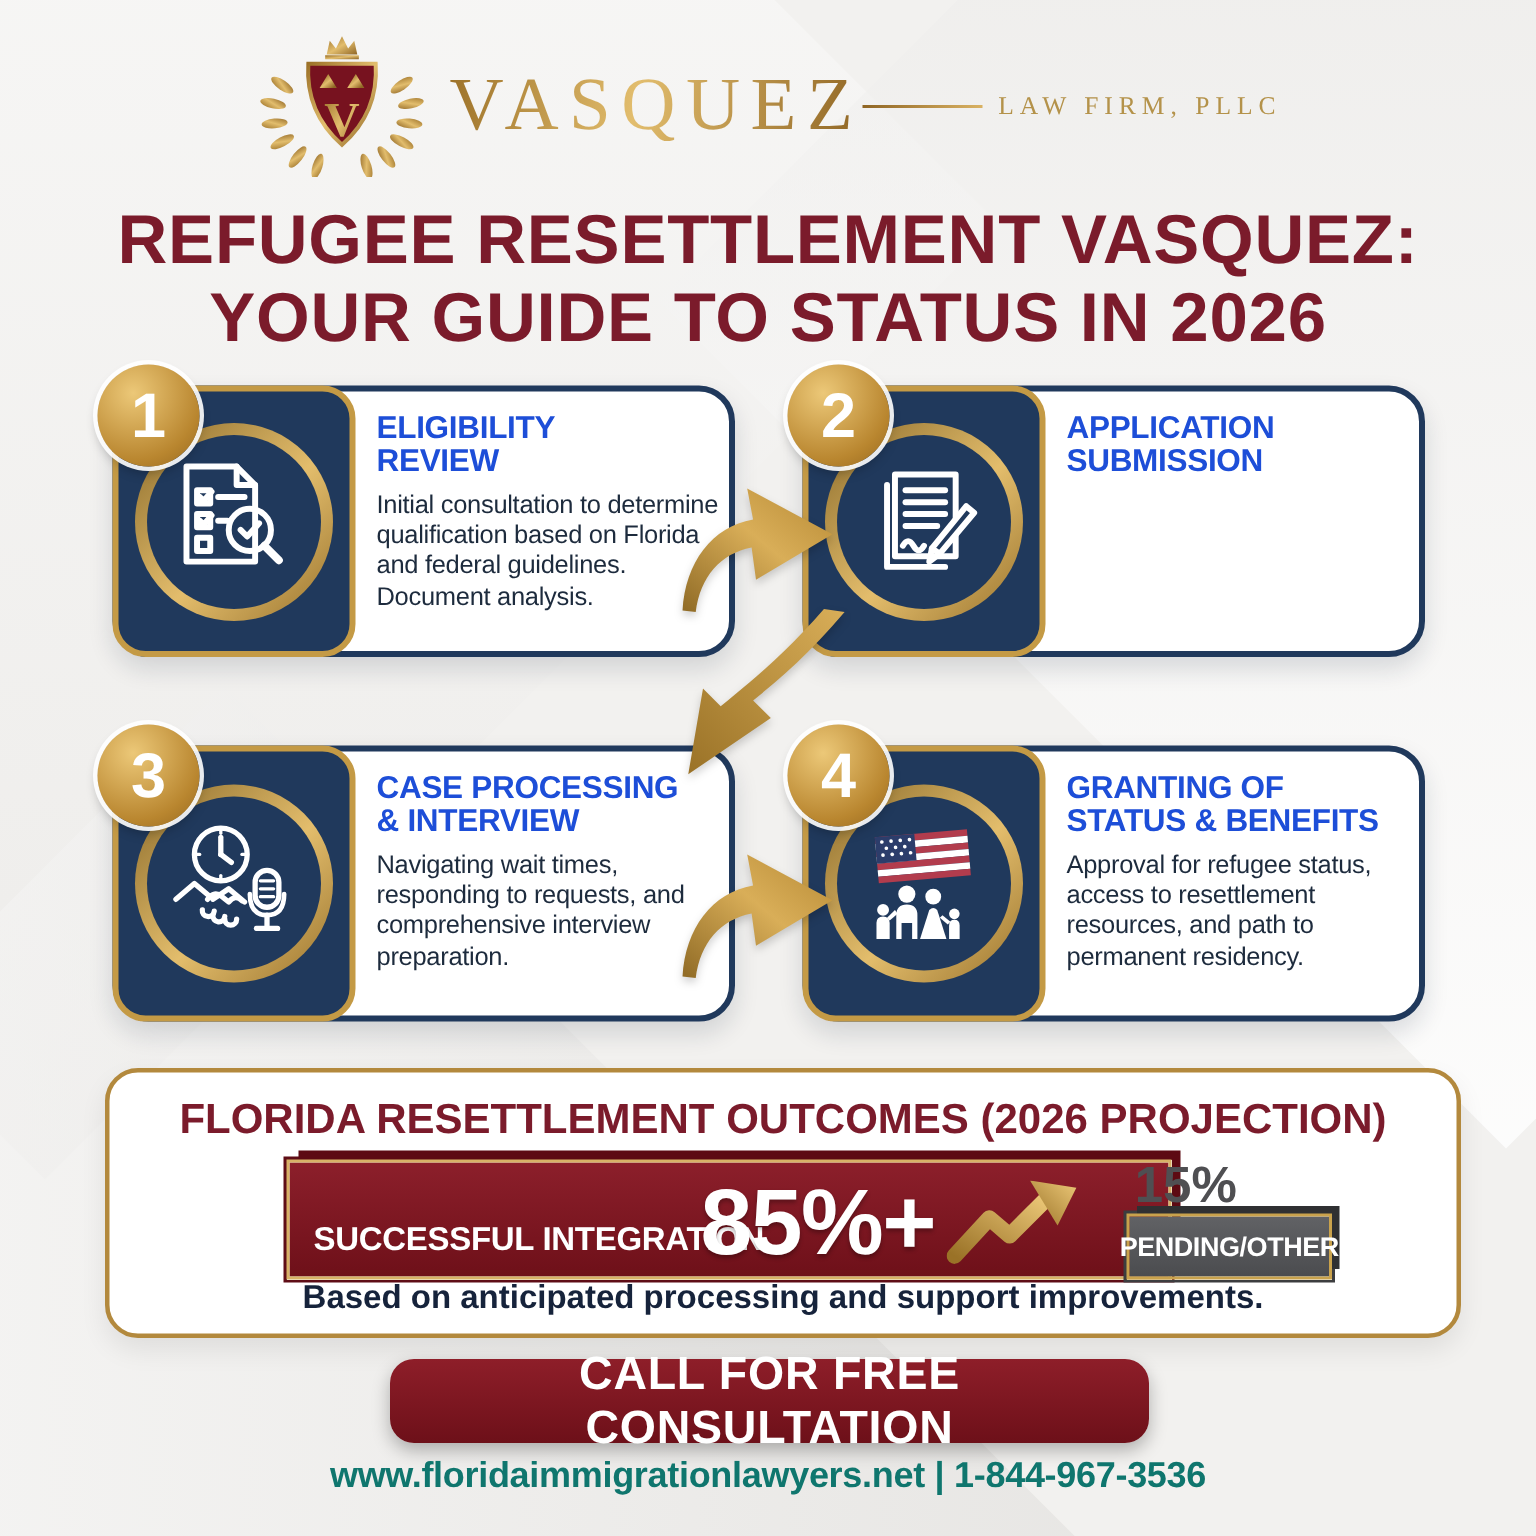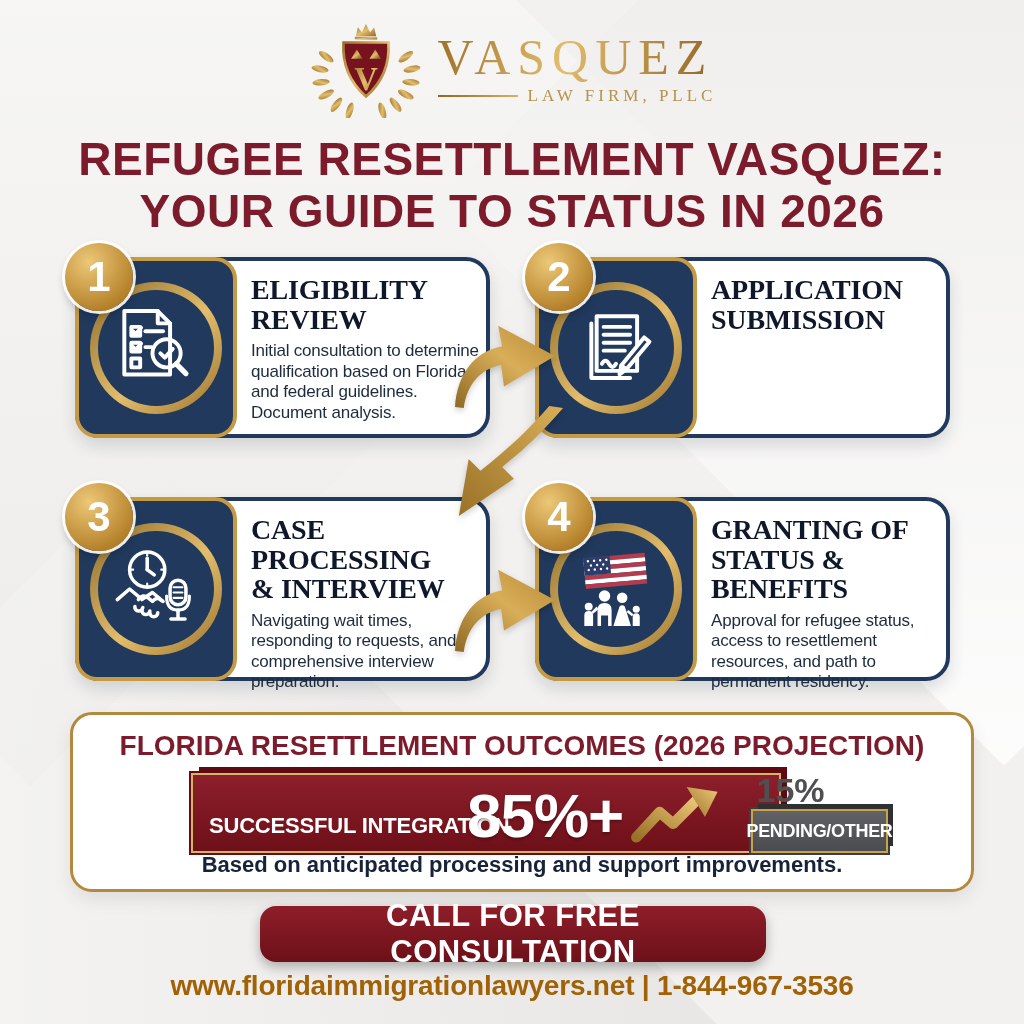--- a/index.html
+++ b/index.html
@@ -13,21 +13,21 @@
   .deco1 { width:900px; height:900px; left:-420px; top:-300px; transform:rotate(45deg);
            background:linear-gradient(135deg, rgba(255,255,255,.75), rgba(222,220,217,.25)); }
   .deco2 { width:800px; height:800px; right:-380px; top:-200px; transform:rotate(45deg);
            background:linear-gradient(315deg, rgba(255,255,255,.8), rgba(214,212,209,.3)); }
   .deco3 { width:900px; height:900px; left:-300px; bottom:-520px; transform:rotate(45deg);
            background:linear-gradient(45deg, rgba(255,255,255,.7), rgba(210,208,205,.35)); }
 
   
   .brand { position:absolute; left:0; right:0; top:20px; display:flex; justify-content:center; align-items:center; gap:14px; }
   .brand-crest { width:116px; height:98px; }
-  .brand-text { display:flex; flex-direction:column; }
+  .brand-text { display:flex; }
   .brand-name {
     font-family:"Liberation Serif", serif; font-size:50px; letter-spacing:7px; font-weight:400;
     color:#b68b3e; line-height:1;
     background:linear-gradient(100deg,#9c7128,#e2bd6d 45%,#8f6524);
   }
   @supports (-webkit-background-clip: text) {
     .brand-name { -webkit-background-clip:text; background-clip:text; color:transparent; }
   }
   .brand-subrow { display:flex; align-items:center; gap:10px; margin-top:4px; }
   .brand-line { width:80px; height:2px; background:linear-gradient(90deg,#8f6524,#d9b263); }
@@ -69,22 +69,22 @@
   .step-badge {
     position:absolute; left:-14px; top:-18px; width:68px; height:68px; border-radius:50%;
     background:radial-gradient(circle at 35% 28%, #ecc878, #b9862f 68%, #96671f);
     color:#fff; font-size:42px; font-weight:800;
     display:flex; align-items:center; justify-content:center;
     box-shadow:0 0 0 3px rgba(255,255,255,.9), 0 4px 8px rgba(0,0,0,.28);
     z-index:3;
   }
   .step-text { position:absolute; left:172px; top:14px; right:2px; }
   .step-title {
-    color:#0f172a; font-weight:800; font-size:28px; line-height:1.06;
-    white-space:pre-line; letter-spacing:-.2px;font-family:Liberation Serif, serif;
+    color:#1d4ed8; font-weight:800; font-size:21px; line-height:1.06;
+    white-space:pre-line; letter-spacing:-.2px;
   }
   .step-body {
     margin-top:7px; color:#1d2b3d; font-size:17px; line-height:1.2;
     font-weight:500; letter-spacing:-.2px;
   }
 
   .flow-arrow { position:absolute; z-index:2; filter:drop-shadow(0 3px 3px rgba(0,0,0,.18)); }
   .arrowA { left:445px; top:312px; width:118px; height:98px; }
   .arrowB { left:448px; top:404px; width:120px; height:118px; }
   .arrowC { left:445px; top:556px; width:118px; height:98px; }
@@ -139,21 +139,21 @@
     position:absolute; left:260px; top:906px; width:506px; height:56px;
     background:linear-gradient(180deg,#8e1e29,#6d1019);
     border:none; border-radius:16px; cursor:pointer;
     color:#fff; font-family:"Liberation Sans", sans-serif;
     font-size:31px; font-weight:800; letter-spacing:.5px;
     display:flex; align-items:center; justify-content:center;
     box-shadow:0 5px 12px rgba(0,0,0,.28);
   }
   .footer-contact {
     position:absolute; left:0; right:0; top:970px; text-align:center;
-    color:#a16207; font-size:28px; font-weight:800; letter-spacing:-.2px;
+    color:#0f766e; font-size:24px; font-weight:800; letter-spacing:-.2px;
   }
 </style>
 </head>
 <body>
 
 <div class="canvas">
   <div class="deco deco1"></div>
   <div class="deco deco2"></div>
   <div class="deco deco3"></div>
 

